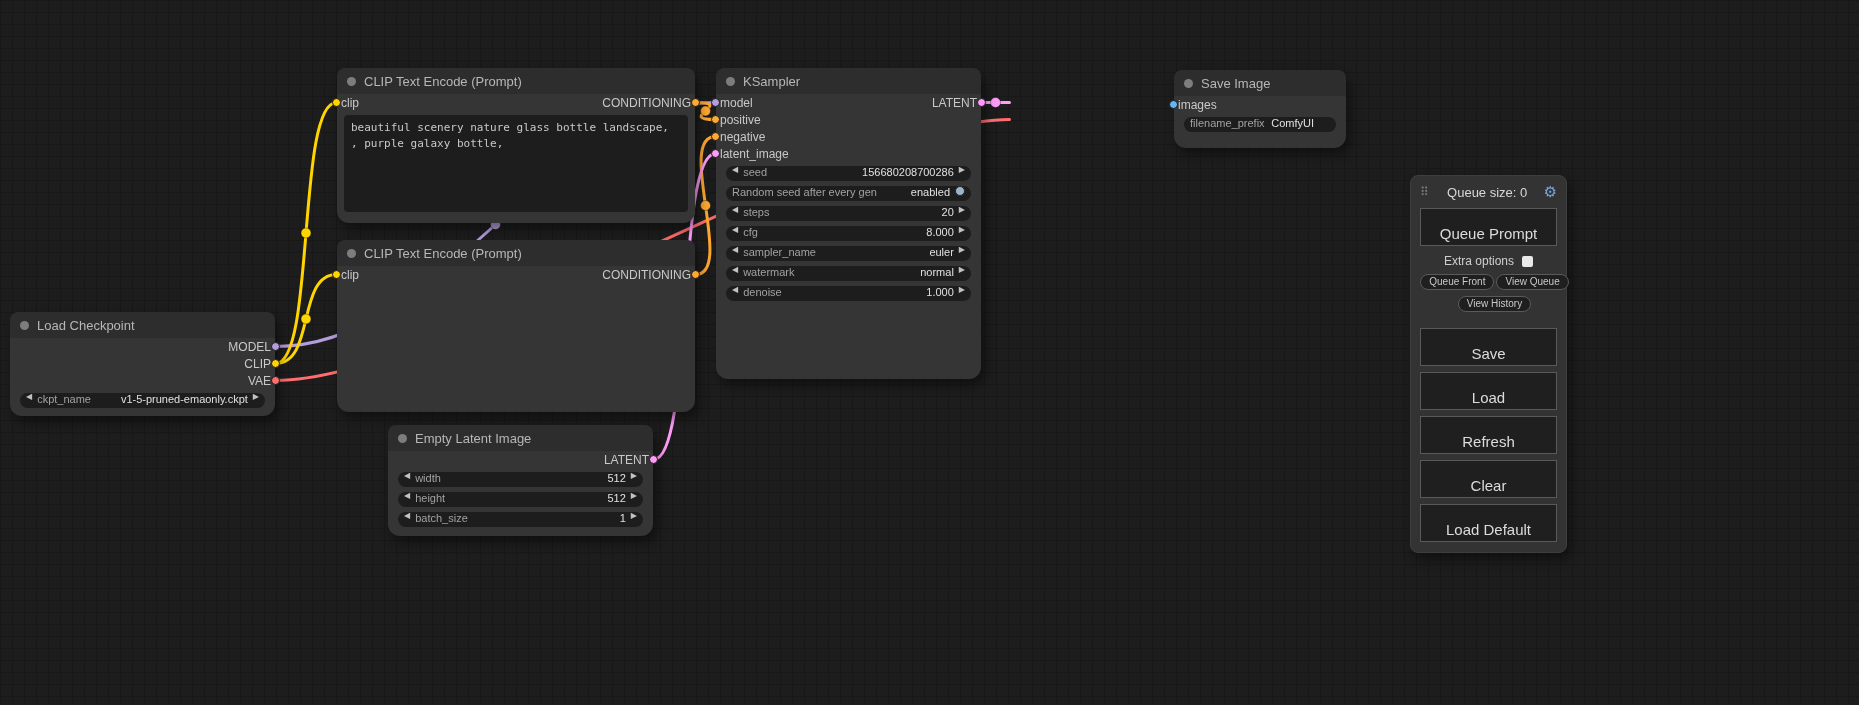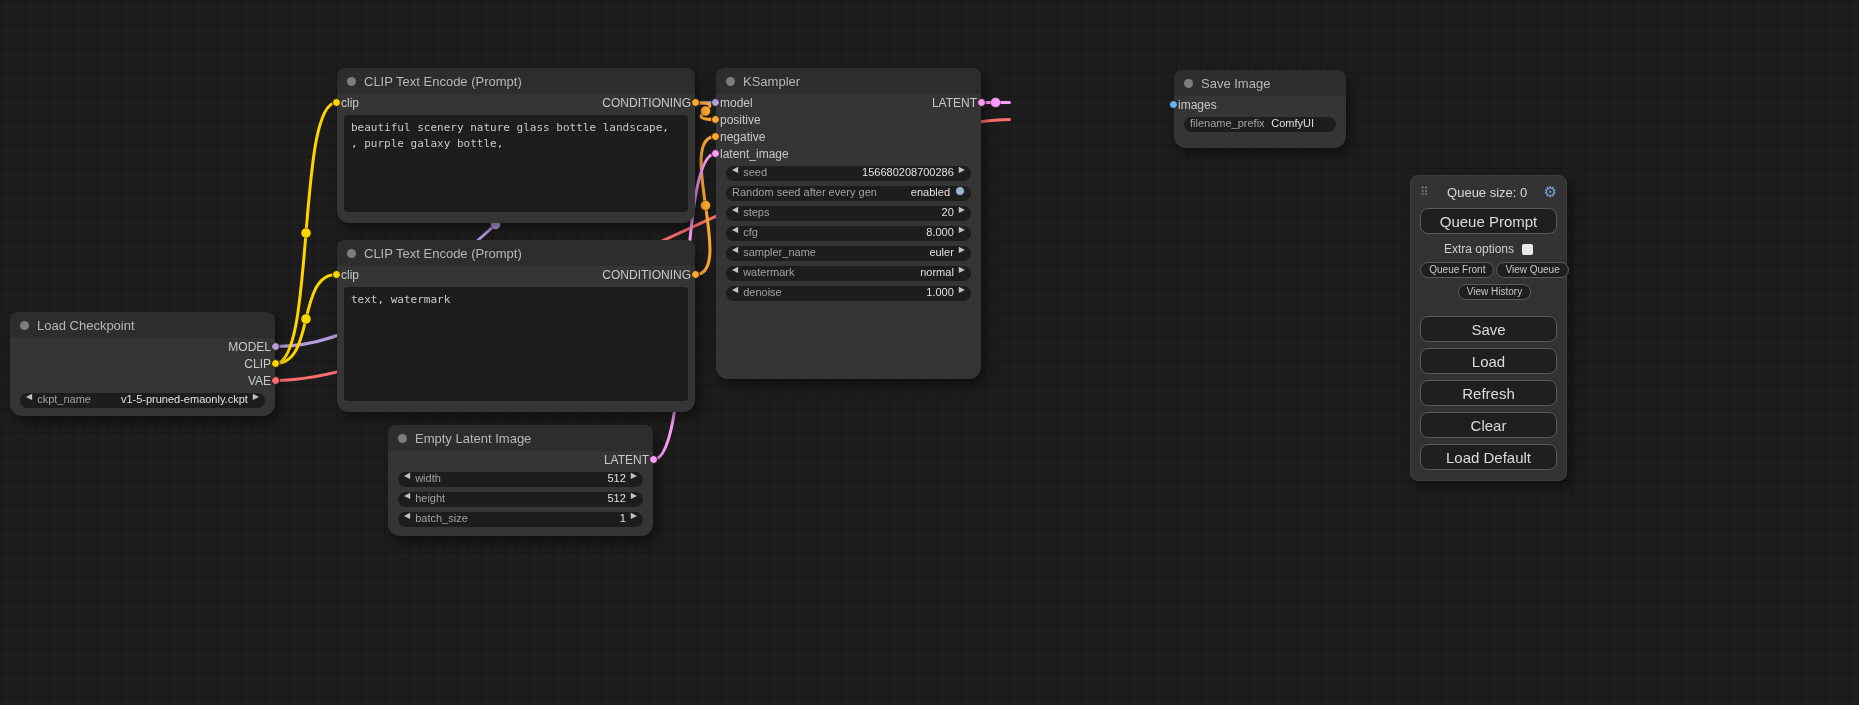--- a/index.html
+++ b/index.html
@@ -72,23 +72,23 @@
     background: #333333; border: 1px solid #3e3e3e; border-radius: 8px;
     box-shadow: 4px 6px 12px rgba(0,0,0,.45);
     padding: 6px 9px 10px; display: flex; flex-direction: column; gap: 6px;
   }
   .qp-header { display: flex; align-items: center; height: 20px; color: #d8d8d8; font-size: 13px; }
   .qp-drag { color: #7e7e7e; font-size: 12px; margin-right: 6px; cursor: grab; }
   .qp-title { flex: 1; text-align: center; }
   .qp-gear { color: #7da2d8; font-size: 15px; margin-left: 4px; cursor: pointer; }
   .btn {
     display: block; width: 100%; background: #1f1f1f;
-    border: 1px solid #5a5a5a; border-radius: 8px;
+    border: 1px solid #5a5a5a; border-radius: 0;
     color: #dcdcdc; font-size: 15px; font-family: inherit;
-    padding: 4px 0 3px; text-align: center; cursor: pointer;
+    padding: 16px 0 3px; text-align: center; cursor: pointer;
   }
   .extra-row {
     display: flex; align-items: center; justify-content: center;
     gap: 8px; color: #cfcfcf; font-size: 12px; margin-top: 2px;
   }
   .checkbox { width: 11px; height: 11px; background: #e9e9e9; border-radius: 2px; cursor: pointer; }
   .small-row { display: flex; gap: 2px; justify-content: center; margin-left: 12px; }
   .btn-small {
     background: #1f1f1f; border: 1px solid #5a5a5a; border-radius: 9px;
     color: #c8c8c8; font-size: 10px; font-family: inherit;
@@ -180,21 +180,20 @@
     <div class="prow dual">
       <span class="pg in">
         <span class="dot inp" style="background: rgb(255, 213, 0);"></span>
         <span class="plabel">clip</span>
       </span>
       <span class="pg out">
         <span class="plabel">CONDITIONING</span>
         <span class="dot outp" style="background: rgb(255, 169, 49);"></span>
       </span>
     </div>
-    <textarea class="ta" style="height: 114px;" spellcheck="false">text, watermark</textarea>
   </div>
 
   <div class="node" style="left:388px; top:425px; width:265px; height:111px;">
     <div class="ntitle">
       <span class="tdot"></span>
       <span>Empty Latent Image</span>
     </div>
     <div class="prow outrow">
       <span class="pg out">
         <span class="plabel">LATENT</span>

